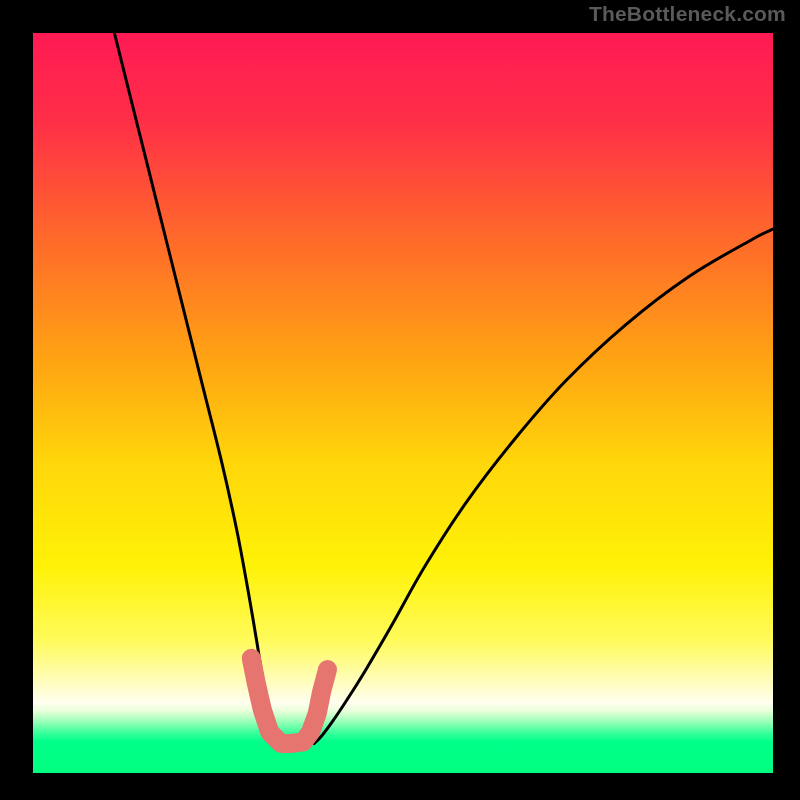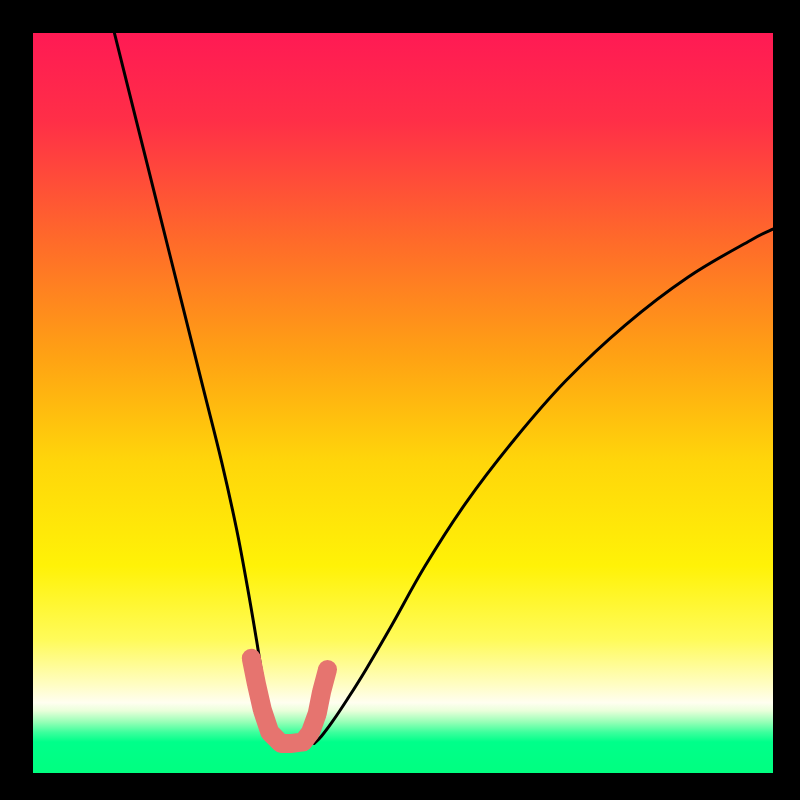--- a/index.html
+++ b/index.html
@@ -80,14 +80,15 @@
     </svg>
 
     <svg class="curves" viewBox="0 0 740 740" preserveAspectRatio="none">
       <path id="left-curve-path" fill="none" stroke="#000000" stroke-width="3" stroke-linecap="round" d="M 81.40 0.00 C 85.40 15.98, 95.61 56.83, 103.60 88.80 C 111.59 120.77, 117.81 145.63, 125.80 177.60 C 133.79 209.57, 140.01 234.43, 148.00 266.40 C 155.99 298.37, 162.87 325.90, 170.20 355.20 C 177.53 384.50, 182.71 403.89, 188.70 429.20 C 194.69 454.51, 198.84 473.16, 203.50 495.80 C 208.16 518.44, 211.00 535.02, 214.60 555.00 C 218.20 574.98, 220.82 590.82, 223.48 606.80 C 226.14 622.78, 227.27 631.81, 229.40 643.80 C 231.53 655.79, 233.46 664.08, 235.32 673.40 C 237.18 682.72, 238.29 689.61, 239.76 695.60 C 241.23 701.59, 242.26 704.04, 243.46 706.70 C 244.66 709.36, 245.89 709.73, 246.42 710.40"></path>
       <path id="right-curve-path" fill="none" stroke="#000000" stroke-width="3" stroke-linecap="round" d="M 281.20 710.40 C 282.53 709.07, 285.27 707.00, 288.60 703.00 C 291.93 699.00, 295.04 694.86, 299.70 688.20 C 304.36 681.54, 308.51 675.32, 314.50 666.00 C 320.49 656.68, 325.01 649.72, 333.00 636.40 C 340.99 623.08, 348.24 610.65, 358.90 592.00 C 369.56 573.35, 378.88 554.78, 392.20 532.80 C 405.52 510.82, 416.92 492.54, 432.90 469.90 C 448.88 447.26, 463.02 428.98, 481.00 407.00 C 498.98 385.02, 512.82 368.45, 532.80 347.80 C 552.78 327.15, 570.02 310.95, 592.00 292.30 C 613.98 273.65, 632.26 259.52, 654.90 244.20 C 677.54 228.88, 702.48 215.86, 717.80 207.20 C 733.12 198.54, 736.00 198.10, 740.00 196.10"></path>
       <path id="blob-path" fill="#e6746f" stroke="none" d="M 227.80 625.30 a 9.5 9.5 0 1 0 -19.00 0 a 9.5 9.5 0 1 0 19.00 0 M 232.98 651.20 a 9.5 9.5 0 1 0 -19.00 0 a 9.5 9.5 0 1 0 19.00 0 M 238.90 677.10 a 9.5 9.5 0 1 0 -19.00 0 a 9.5 9.5 0 1 0 19.00 0 M 246.30 699.30 a 9.5 9.5 0 1 0 -19.00 0 a 9.5 9.5 0 1 0 19.00 0 M 257.40 710.40 a 9.5 9.5 0 1 0 -19.00 0 a 9.5 9.5 0 1 0 19.00 0 M 268.50 710.40 a 9.5 9.5 0 1 0 -19.00 0 a 9.5 9.5 0 1 0 19.00 0 M 279.60 708.92 a 9.5 9.5 0 1 0 -19.00 0 a 9.5 9.5 0 1 0 19.00 0 M 287.00 699.30 a 9.5 9.5 0 1 0 -19.00 0 a 9.5 9.5 0 1 0 19.00 0 M 293.66 680.80 a 9.5 9.5 0 1 0 -19.00 0 a 9.5 9.5 0 1 0 19.00 0 M 298.10 658.60 a 9.5 9.5 0 1 0 -19.00 0 a 9.5 9.5 0 1 0 19.00 0 M 304.02 636.40 a 9.5 9.5 0 1 0 -19.00 0 a 9.5 9.5 0 1 0 19.00 0 M 208.98 627.16 L 214.16 653.06 L 232.80 649.34 L 227.62 623.44 Z M 214.22 653.32 L 220.14 679.22 L 238.66 674.98 L 232.74 649.08 Z M 220.39 680.10 L 227.79 702.30 L 245.81 696.30 L 238.41 674.10 Z M 230.08 706.02 L 241.18 717.12 L 254.62 703.68 L 243.52 692.58 Z M 247.90 719.90 L 259.00 719.90 L 259.00 700.90 L 247.90 700.90 Z M 260.26 719.82 L 271.36 718.34 L 268.84 699.50 L 257.74 700.98 Z M 277.63 714.71 L 285.03 705.09 L 269.97 693.51 L 262.57 703.13 Z M 286.44 702.52 L 293.10 684.02 L 275.22 677.58 L 268.56 696.08 Z M 293.48 682.66 L 297.92 660.46 L 279.28 656.74 L 274.84 678.94 Z M 297.78 661.05 L 303.70 638.85 L 285.34 633.95 L 279.42 656.15 Z "></path>
     </svg>
 
   </div>
 
+  <div class="attribution">TheBottleneck.com</div>
 
 </div>
 
 </body></html>

